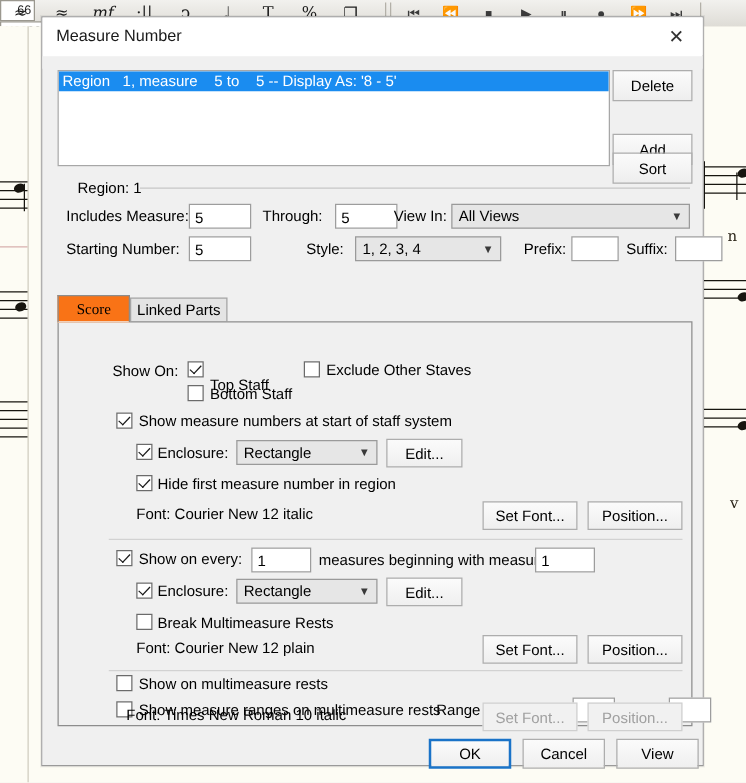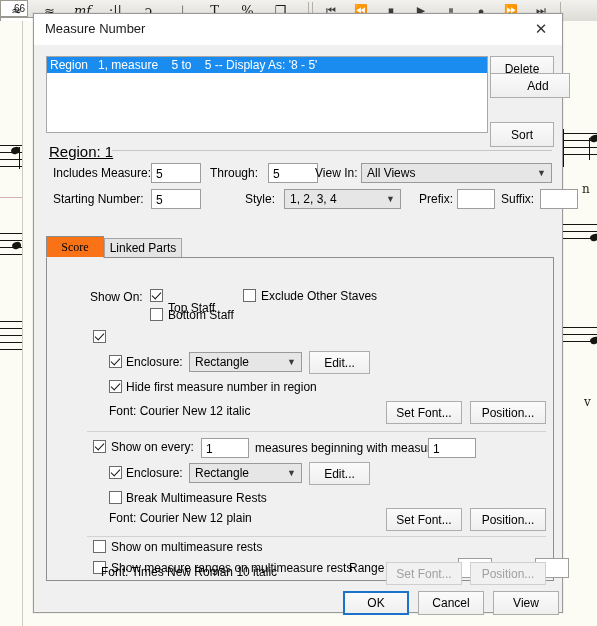--- a/index.html
+++ b/index.html
@@ -49,21 +49,21 @@
   .listbox{position:absolute;left:12px;top:11px;width:440px;height:75px;
     background:#fff;border:1px solid #a7a7a7;overflow:hidden;}
   .listrow{height:16px;line-height:16px;padding:0 3px;white-space:pre;font-size:12px;}
   .listrow.sel{background:#1a8cf0;color:#fff;}
   .sbtn{position:absolute;left:456px;width:62px;height:23px;
     background:linear-gradient(#fbfbfb,#eeeeee);border:1px solid #adadad;
     font-size:12px;color:#000;display:flex;align-items:center;justify-content:center;
     cursor:default;}
 
   
-  .reglabel{position:absolute;left:15px;top:98px;font-size:15px;text-decoration:underline;}
+  .reglabel{position:absolute;left:28px;top:98px;font-size:12px;}
   .reghr{position:absolute;left:78px;top:105px;width:440px;height:1px;background:#c6c6c6;}
 
   .lbl{position:absolute;font-size:12px;color:#000;white-space:nowrap;}
   .txt{position:absolute;height:20px;background:#fff;border:1px solid #9d9d9d;
     font-size:12px;line-height:20px;padding:0 4px;color:#000;box-sizing:border-box;}
   .combo{position:absolute;height:20px;background:#e6e6e6;border:1px solid #9a9a9a;
     font-size:12px;line-height:19px;padding:0 4px;color:#000;box-sizing:border-box;}
   .combo .cv{position:absolute;left:5px;top:0;}
   .combo .arrow{position:absolute;right:5px;top:0;font-size:9px;color:#3a3a3a;}
 
@@ -182,21 +182,21 @@
     <div class="title">Measure Number</div>
     <div class="closebtn">✕</div>
   </div>
 
   <div class="body">
 
     <div class="listbox">
       <div class="listrow sel">Region   1, measure    5 to    5 -- Display As: '8 - 5'</div>
     </div>
     <div class="sbtn" style="top:11px;">Delete</div>
-    <div class="sbtn" style="top:28px;padding-left:16px;">Add</div>
+    <div class="sbtn" style="top:62px;">Add</div>
     <div class="sbtn" style="top:77px;">Sort</div>
 
     <div class="reglabel">Region: 1</div>
     <div class="reghr"></div>
 
     <div class="lbl" style="left:19px;top:121px;">Includes Measure:</div>
     <div class="txt" style="left:117px;top:118px;width:50px;">5</div>
 
     <div class="lbl" style="left:176px;top:121px;">Through:</div>
     <div class="txt" style="left:234px;top:118px;width:50px;">5</div>
@@ -231,20 +231,21 @@
 
       <div class="lbl" style="left:43px;top:32px;">Show On:</div>
       <div class="cb on" style="left:103px;top:31px;"></div>
       <div class="cbtext" style="left:121px;top:43px;">Top Staff</div>
       <div class="cb" style="left:196px;top:31px;"></div>
       <div class="cbtext" style="left:214px;top:31px;">Exclude Other Staves</div>
       <div class="cb" style="left:103px;top:50px;"></div>
       <div class="cbtext" style="left:121px;top:50px;">Bottom Staff</div>
 
       <div class="cb on" style="left:46px;top:72px;"></div>
+      <div class="cbtext" style="left:64px;top:72px;">Show measure numbers at start of staff system</div>
 
       <div class="cb on" style="left:62px;top:97px;"></div>
       <div class="cbtext" style="left:79px;top:97px;">Enclosure:</div>
       <div class="combo" style="left:142px;top:94px;width:113px;">
         <span class="cv">Rectangle</span>
         <span class="arrow">▼</span>
       </div>
       <div class="btn" style="left:262px;top:93px;width:61px;">Edit...</div>
 
       <div class="cb on" style="left:62px;top:122px;"></div>

